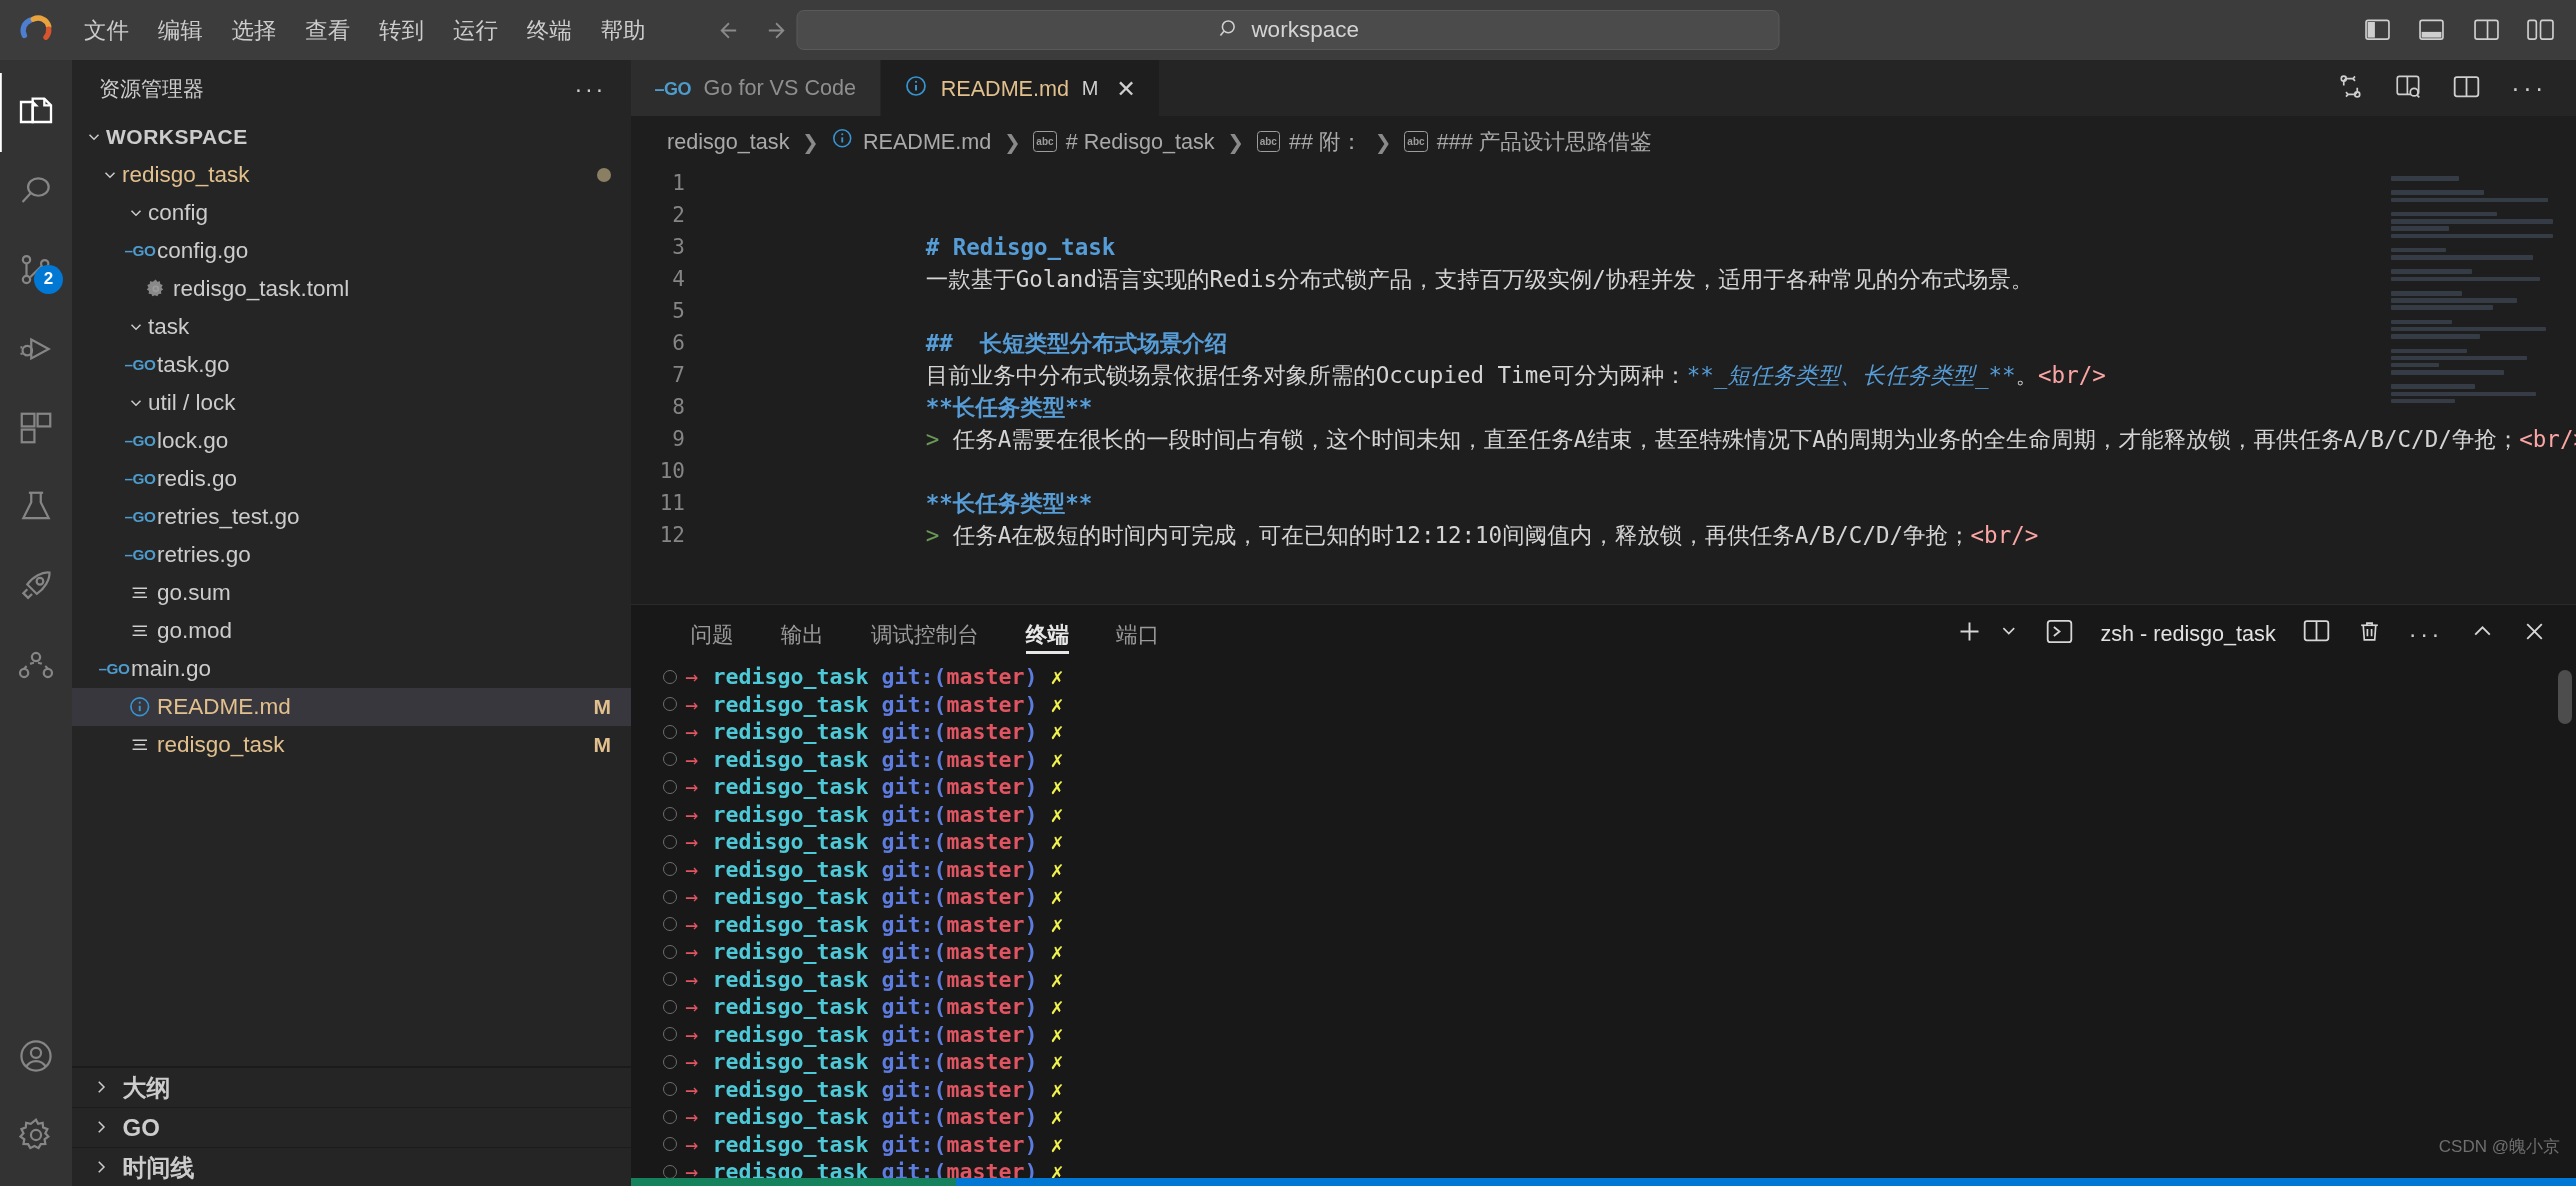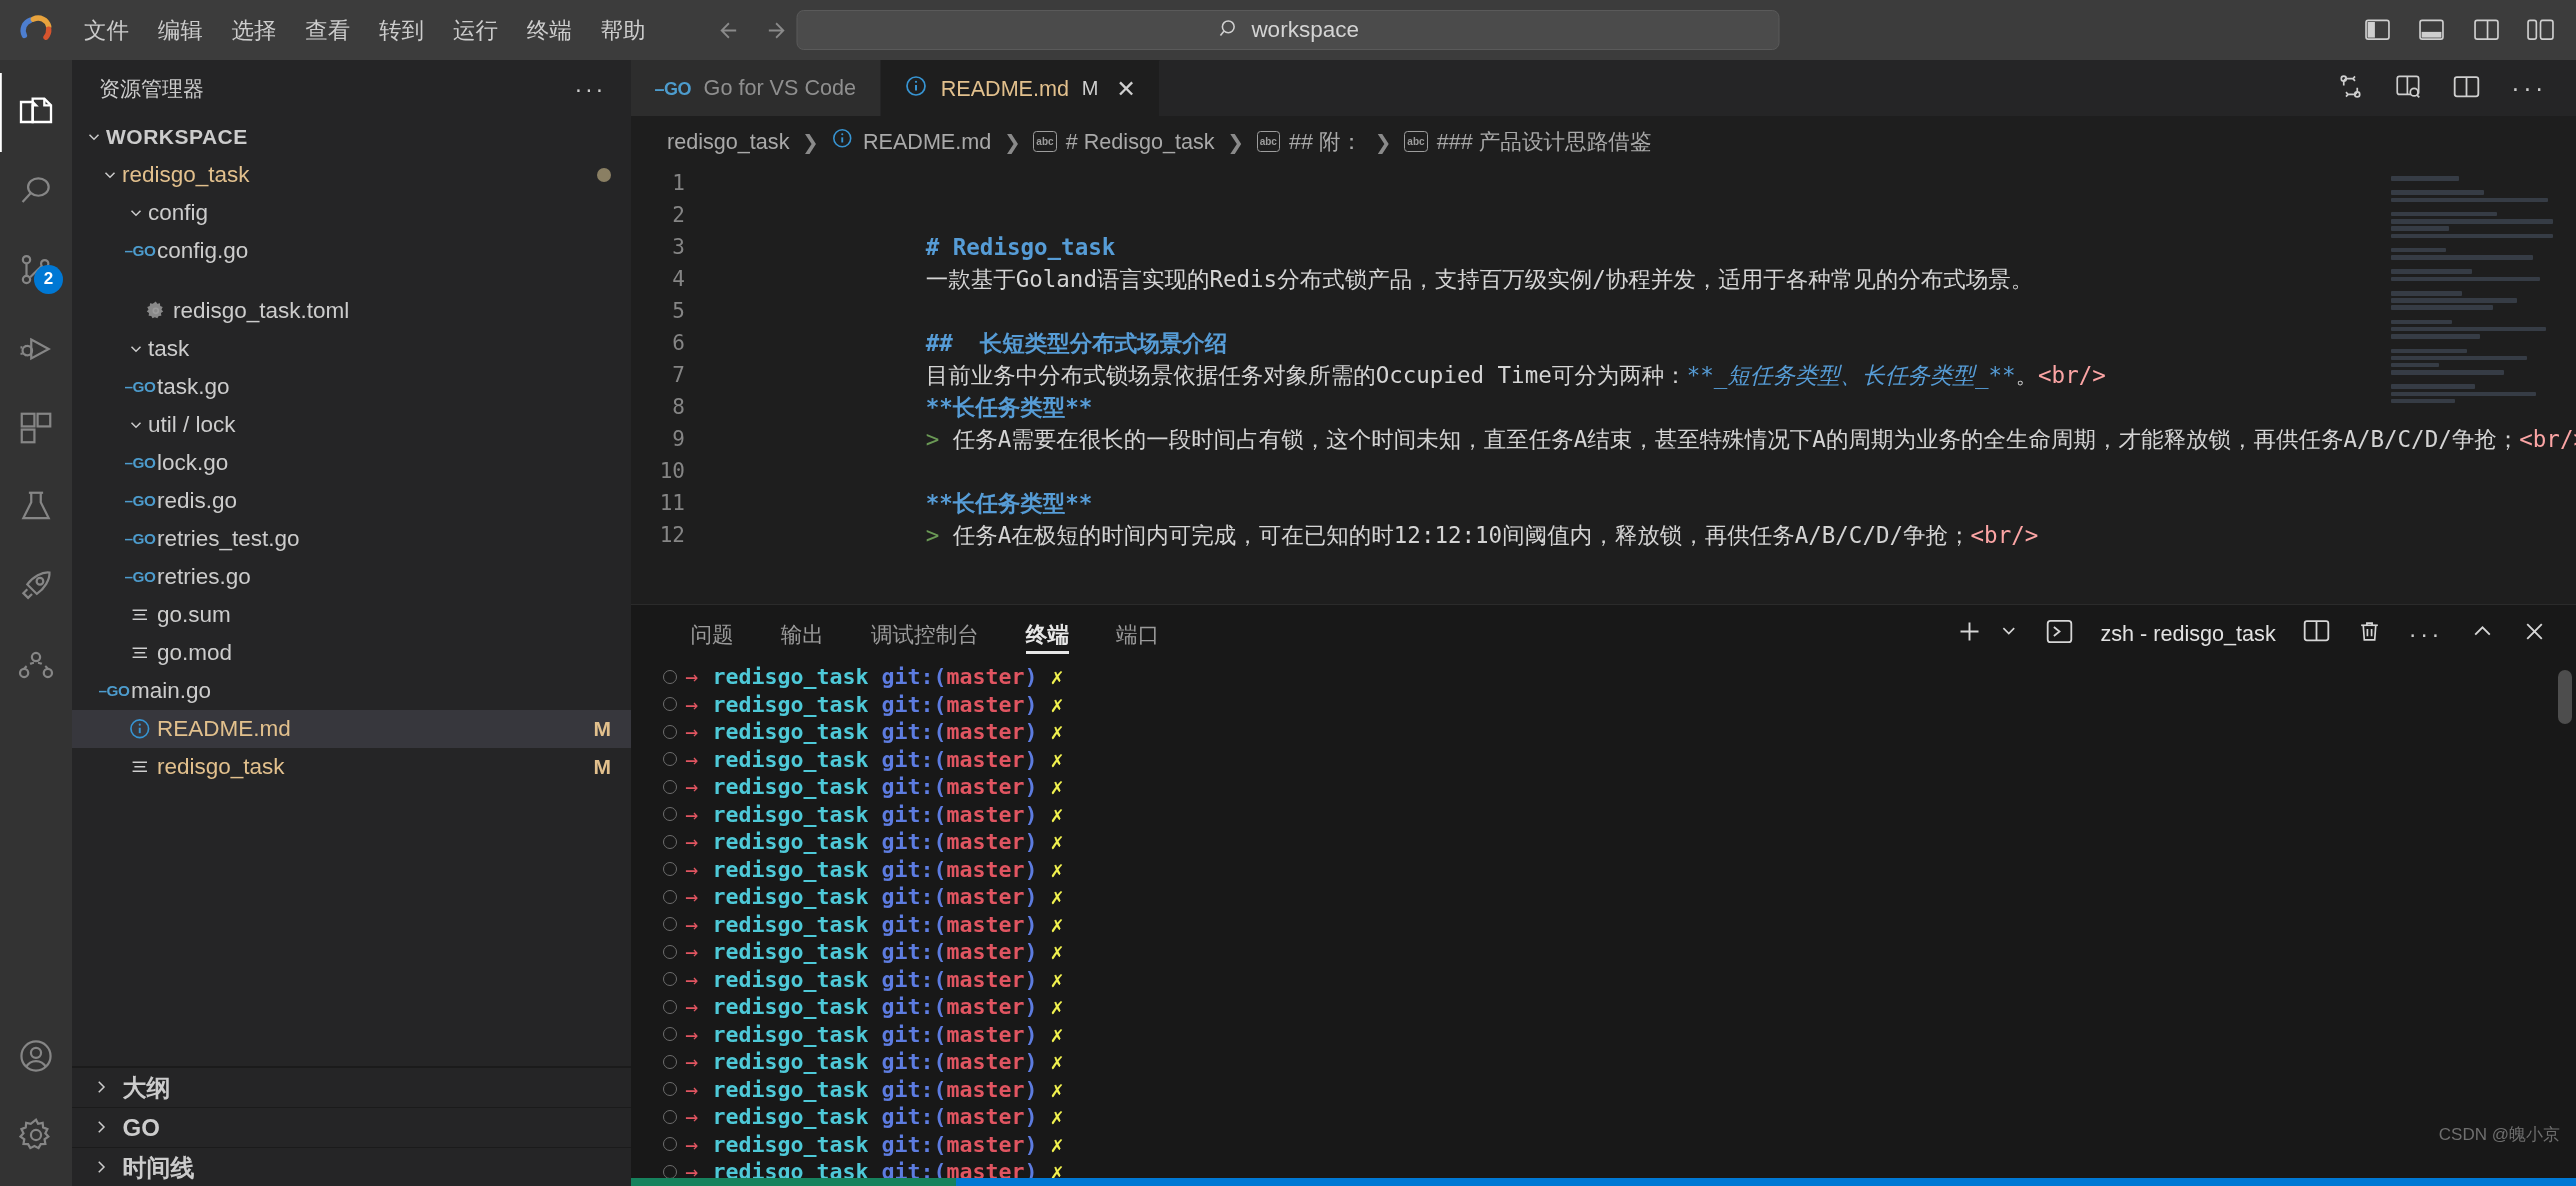--- a/index.html
+++ b/index.html
@@ -61,21 +61,21 @@
   .row.sel { background:#37373d; }
   .row .twisty { width:25px; display:flex; align-items:center; justify-content:center; color:#cccccc; flex:0 0 auto; }
   .row .ficon { width:34px; display:flex; align-items:center; justify-content:center; flex:0 0 auto; }
   .row .label { color:#cccccc; }
   .row .label.root { font-weight:bold; font-size:21px; letter-spacing:0.5px; }
   .row .label.gold { color:#e2c08d; }
   .row .mark { margin-left:auto; color:#e2c08d; font-size:21px; font-weight:600; }
   .row .dot { margin-left:auto; width:14.4px; height:14.4px; border-radius:50%; background:#8a7f63; }
   .goicon { color:#4d9ccd; font-size:15.3px; font-weight:bold; font-family:"Liberation Sans",sans-serif; letter-spacing:-0.5px; }
   .indent-0 { padding-left:9px; } .indent-1 { padding-left:25px; }
-  .indent-2 { padding-left:51px; } .indent-3 { padding-left:67px;margin-top:22px; }
+  .indent-2 { padding-left:51px; } .indent-3 { padding-left:67px; }
   .sb-sections { border-top:0.9px solid #1b1b1b; }
   .sb-sec { height:40px; display:flex; align-items:center; gap:12.6px; padding-left:20px; border-top:0.9px solid #1b1b1b;
             font-size:24px; font-weight:bold; color:#cccccc; background:#252526; }
 
   
   .main { flex:1; display:flex; flex-direction:column; min-width:0; background:#1e1e1e; }
 
   
   .tabsbar { height:56px; min-height:56px; background:#252526; display:flex; align-items:stretch; }
   .tab { display:flex; align-items:center; gap:12.6px; padding:0 23.5px; font-size:21.6px; color:#8f8f8f;
@@ -124,21 +124,21 @@
   .tarr { color:#e05561; padding:0 14.4px 0 3.6px; }
   .t-cyan { color:#4ec9d8; font-weight:bold; }
   .t-blue { color:#5d7ce0; font-weight:bold; }
   .t-red  { color:#e05561; font-weight:bold; }
   .t-yel  { color:#f2f24f; font-weight:bold; }
   .t-wht  { color:#d8d8d8; }
   .term-scroll { position:absolute; right:3.6px; top:7.2px; width:14.4px; height:54px; background:#4d4d4d; border-radius:7.2px; }
   .statusbar { height:9px; background:#16825d; display:flex; }
   .statusbar .blue { flex:1; background:#0078d4; }
   .statusbar .green { width:325px; background:#16825d; }
-  .watermark { position:absolute; right:16px; bottom:32px; font-size:17px; color:#6f6f6f; }
+  .watermark { position:absolute; right:16px; bottom:20px; font-size:17px; color:#6f6f6f; }
 </style>
 </head>
 <body>
 
 <div class="app">
 
   <div class="titlebar">
     <div class="vsc-logo">
       <svg width="36" height="36" viewBox="0 0 40 40">
         <path d="M6 26 A12 12 0 0 1 13 9" stroke="#4d7ecf" stroke-width="6" fill="none" stroke-linecap="round"></path>

